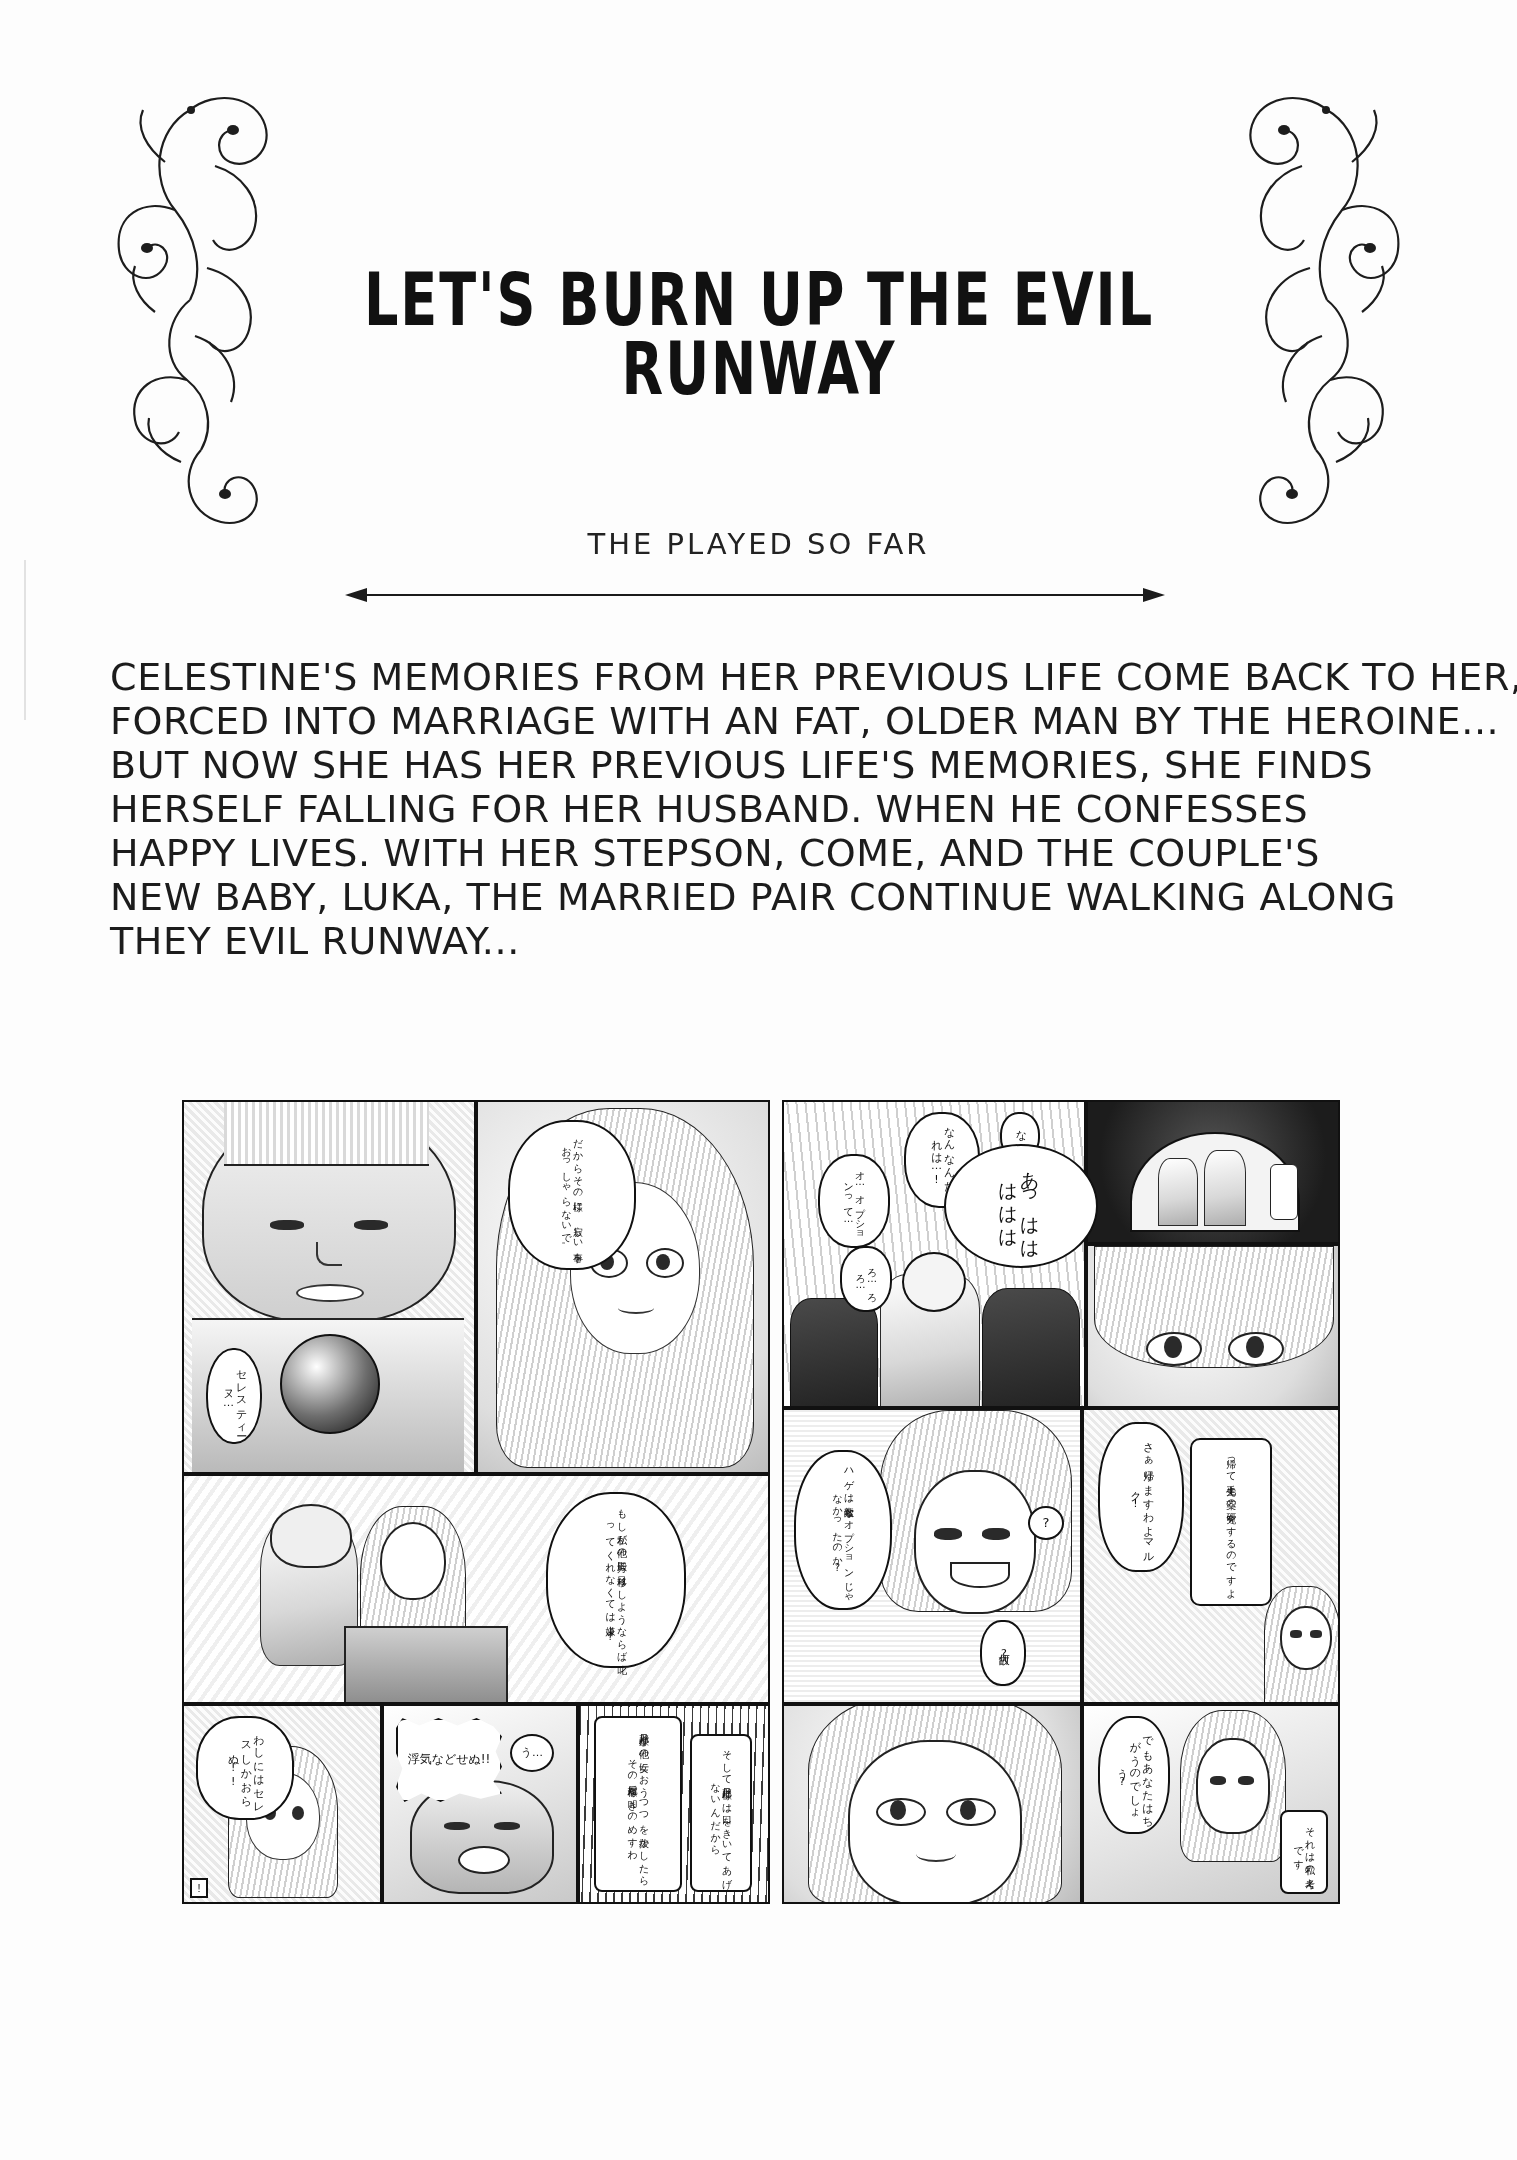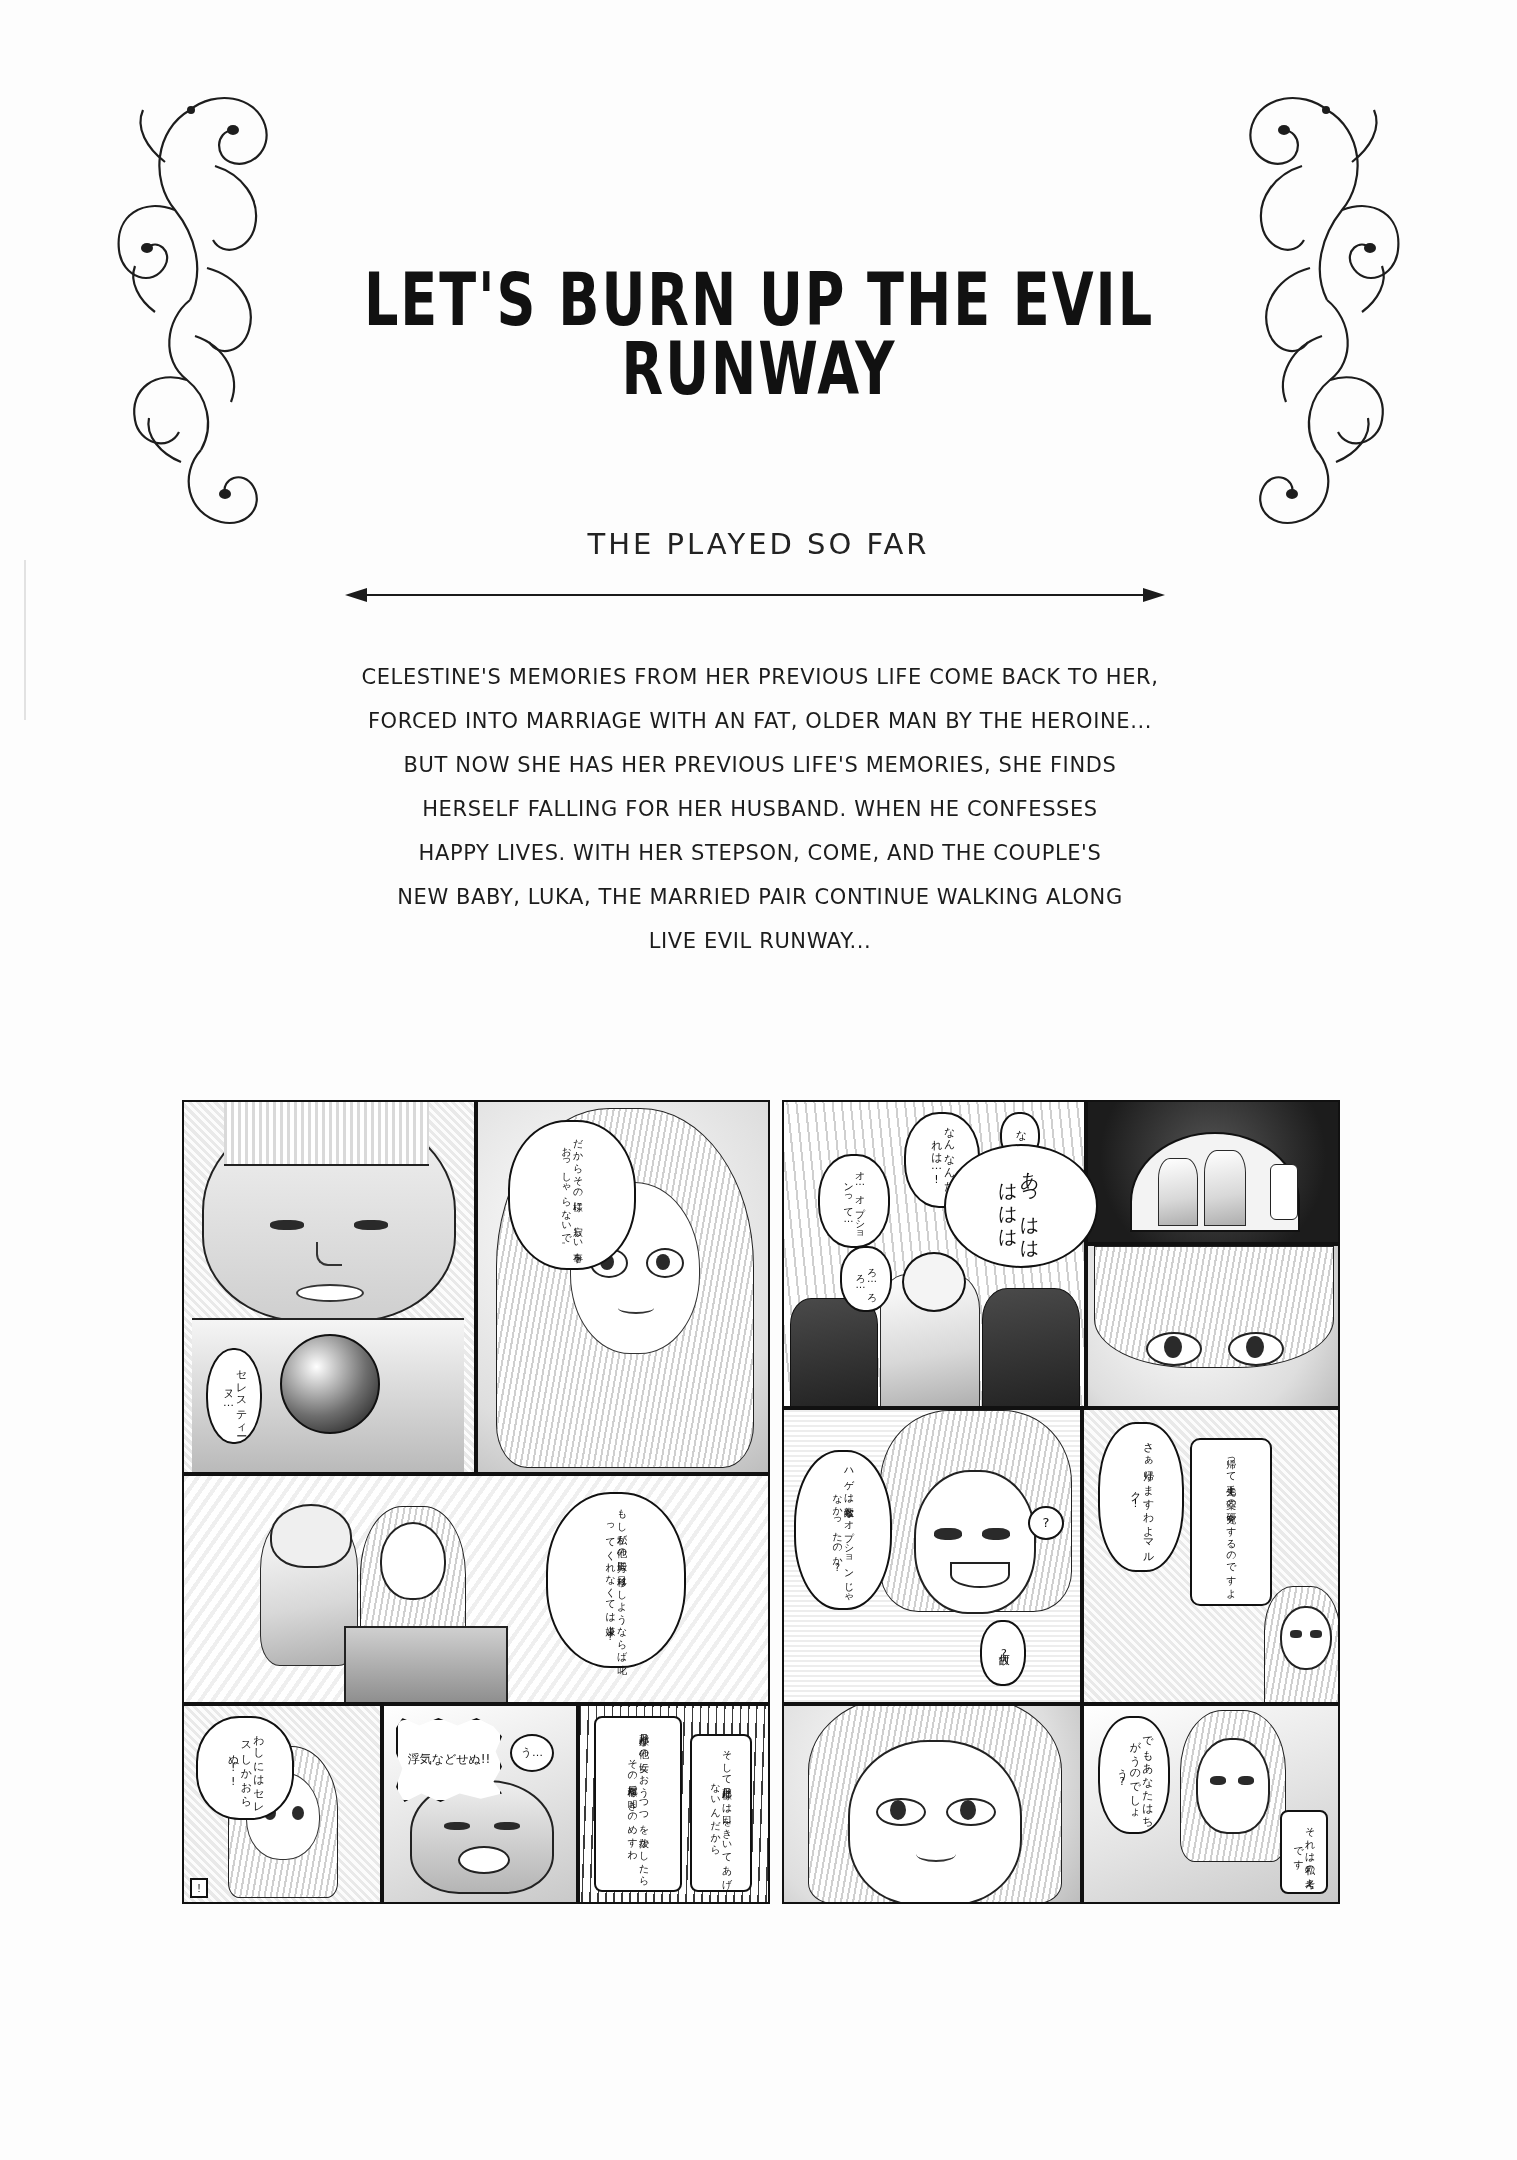--- a/index.html
+++ b/index.html
@@ -94,23 +94,23 @@
   }
   .ornament.left { top: 70px; left: 95px; }
   .ornament.right { top: 70px; right: 95px; transform: scaleX(-1); }
 
   
   .synopsis {
     position: absolute;
     top: 655px;
     left: 110px;
     width: 1300px;
-    text-align: center;
+    text-align: left;
     font-family: "DejaVu Sans", sans-serif;
-    font-size: 21px;
+    font-size: 38px;
     line-height: 44px;
     letter-spacing: 0.6px;
     color: #1c1c1c;
   }
   .synopsis .ln { display: block; white-space: nowrap; }
 
   
   .manga {
     position: absolute;
     top: 1100px;
@@ -290,21 +290,21 @@
     </div>
   </div>
 
   <div class="synopsis">
     <span class="ln">CELESTINE'S MEMORIES FROM HER PREVIOUS LIFE COME BACK TO HER,</span>
     <span class="ln">FORCED INTO MARRIAGE WITH AN FAT, OLDER MAN BY THE HEROINE...</span>
     <span class="ln">BUT NOW SHE HAS HER PREVIOUS LIFE'S MEMORIES, SHE FINDS</span>
     <span class="ln">HERSELF FALLING FOR HER HUSBAND. WHEN HE CONFESSES</span>
     <span class="ln">HAPPY LIVES. WITH HER STEPSON, COME, AND THE COUPLE'S</span>
     <span class="ln">NEW BABY, LUKA, THE MARRIED PAIR CONTINUE WALKING ALONG</span>
-    <span class="ln">LIVE EVIL RUNWAY...</span>
+    <span class="ln">THEY EVIL RUNWAY...</span>
   </div>
 
   <div class="manga">
 
     <div class="panel tone-a" style="left:0; top:0; width:290px; height:370px;">
       <div style="position:absolute;left:18px;top:6px;width:250px;height:210px;border:2px solid #222;border-radius:48% 48% 40% 40%;background:linear-gradient(180deg,#f2f2f2,#cfcfcf);"></div>
       <div style="position:absolute;left:40px;top:0px;width:205px;height:62px;border-bottom:2px solid #222;background:repeating-linear-gradient(90deg,#d9d9d9 0 3px,#fff 3px 7px);"></div>
       <div class="eye" style="left:86px;top:118px;width:34px;height:10px;border-radius:40%;"></div>
       <div class="eye" style="left:170px;top:118px;width:34px;height:10px;border-radius:40%;"></div>
       <div style="position:absolute;left:132px;top:140px;width:24px;height:22px;border-left:2px solid #333;border-bottom:2px solid #333;border-radius:0 0 0 12px;"></div>

